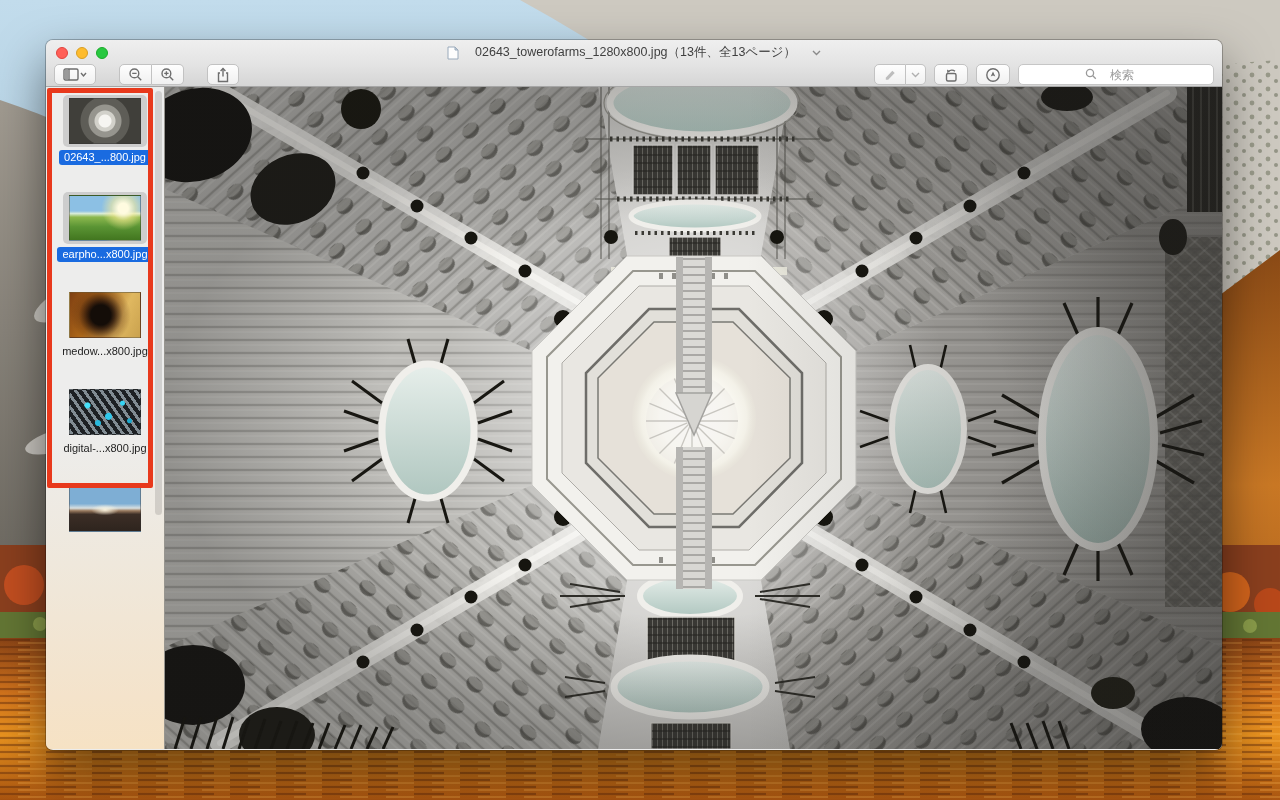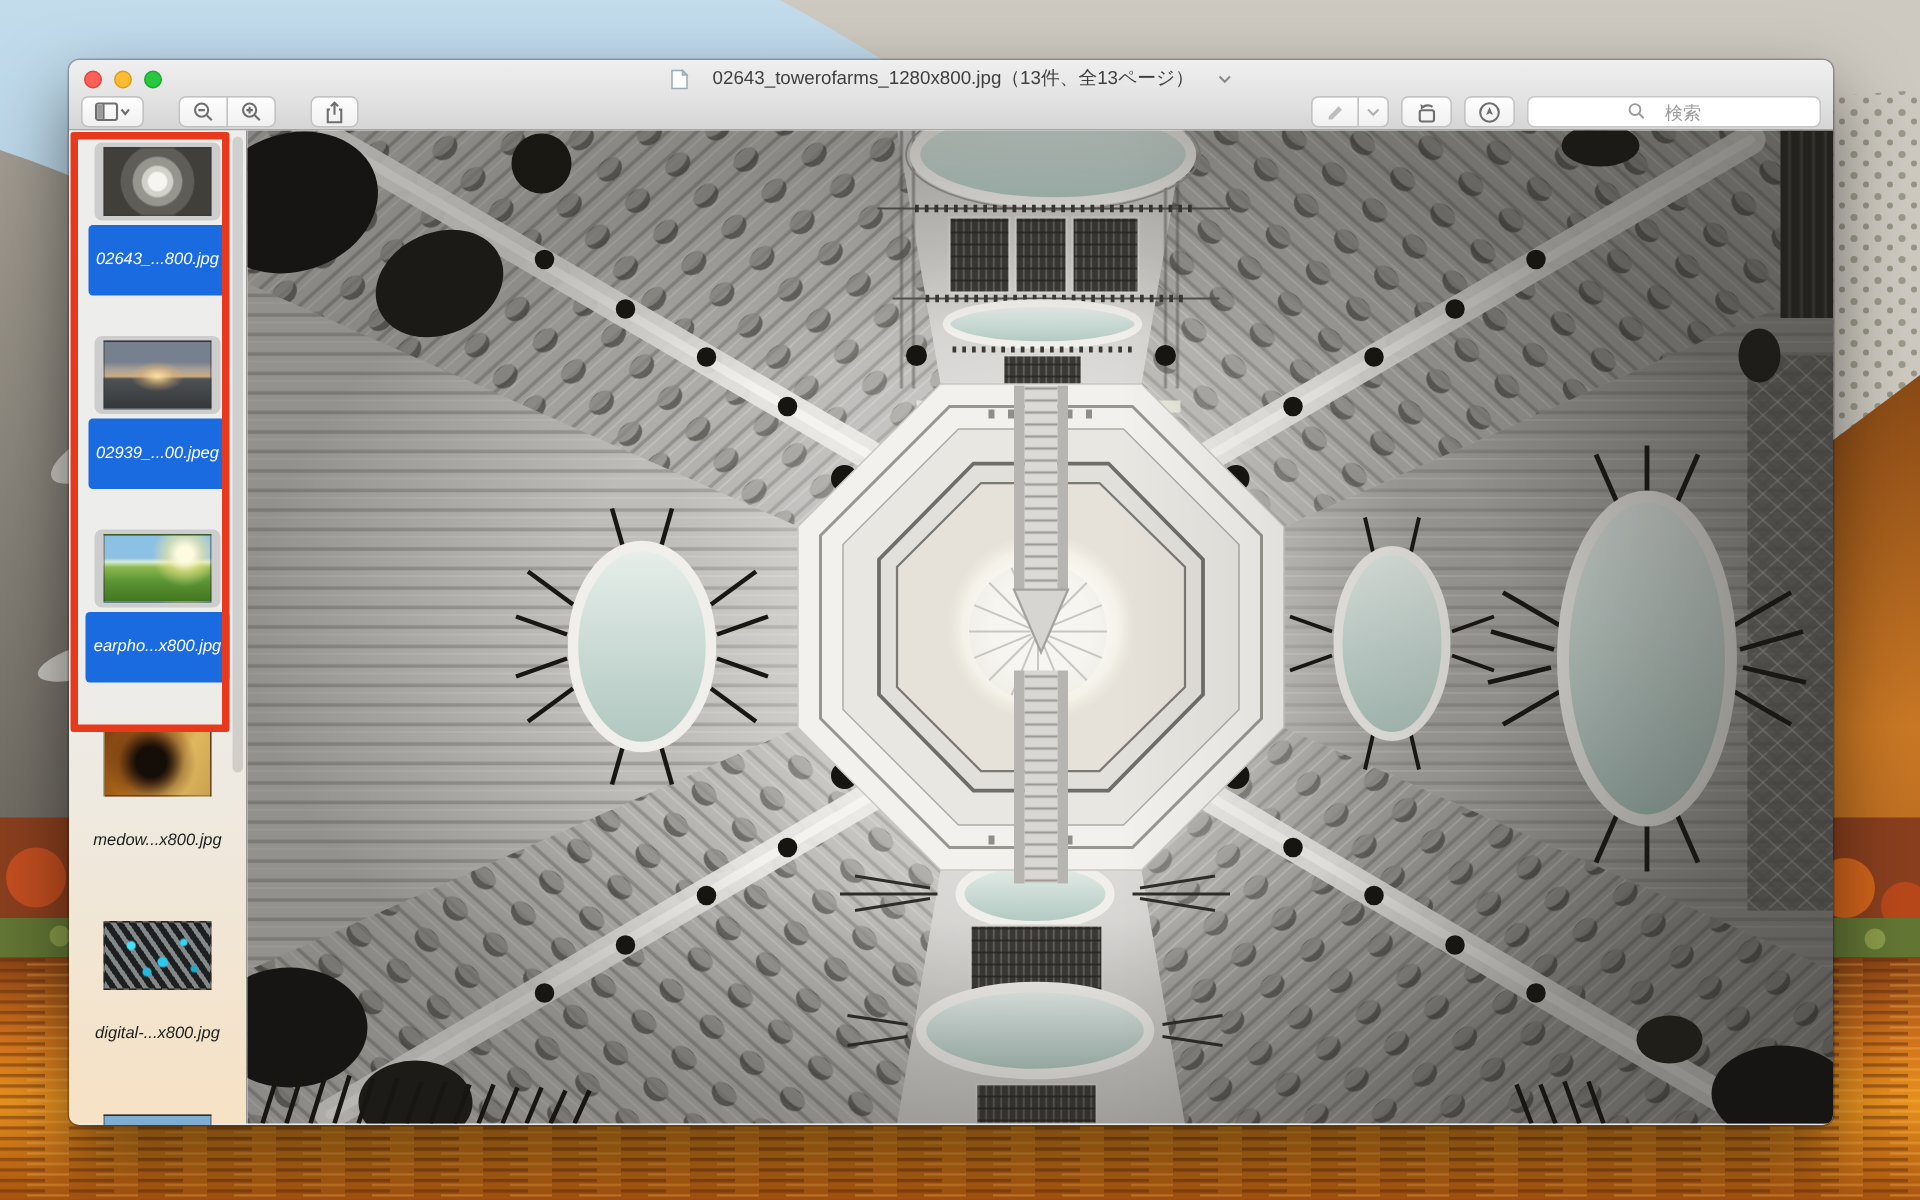--- a/index.html
+++ b/index.html
@@ -44,21 +44,21 @@
   
   .content{display:flex;height:662px;}
   .sidebar{position:relative;width:119px;border-right:1px solid #97958f;
      background:linear-gradient(180deg,#ededec 0%,#ededec 52%,#efe8dc 72%,#f4e3cb 92%,#f6e2c4 100%);}
   .thumbs{padding-top:8px;display:flex;flex-direction:column;align-items:center;}
   .thumb-item{display:flex;flex-direction:column;align-items:center;margin-bottom:27px;}
   .thumb-box{padding:3px 6px;border-radius:5px;}
   .thumb-item.selected .thumb-box{background:rgba(110,110,110,.25);}
   .thumb-img{width:72px;height:46px;border:1px solid rgba(50,50,50,.4);}
   .thumb-label{margin-top:3px;font-size:11px;line-height:15px;color:#1d1d1d;
-      padding:16px 5px;border-radius:3px;white-space:nowrap;max-width:112px;overflow:hidden;font-style:italic;}
+      padding:0 5px;border-radius:3px;white-space:nowrap;max-width:112px;overflow:hidden;}
   .thumb-item.selected .thumb-label{background:var(--sel-blue,#1a6be0);color:#fff;}
   .sidebar-scrollbar{position:absolute;right:2px;top:4px;width:7px;height:424px;
       border-radius:4px;background:rgba(0,0,0,.12);}
   .main{position:relative;flex:1;background:#c2c1be;}
   .main svg{position:absolute;inset:0;width:100%;height:100%;display:block;}
   .red-rect{position:absolute;left:1px;top:48px;width:106px;height:400px;
       border:5px solid #e8391c;border-radius:2px;pointer-events:none;z-index:6;}
 
   
   .kind-tower{background:
@@ -249,26 +249,20 @@
 
       <div class="sidebar">
         <div class="thumbs">
   <div class="thumb-item selected">
     <div class="thumb-box">
       <div class="thumb-img kind-tower"></div>
     </div>
     <div class="thumb-label">02643_...800.jpg</div>
   </div>
 
-  <div class="thumb-item selected">
-    <div class="thumb-box">
-      <div class="thumb-img kind-sunset-pier"></div>
-    </div>
-    <div class="thumb-label">02939_...00.jpeg</div>
-  </div>
 
   <div class="thumb-item selected">
     <div class="thumb-box">
       <div class="thumb-img kind-meadow"></div>
     </div>
     <div class="thumb-label">earpho...x800.jpg</div>
   </div>
 
 
   <div class="thumb-item">

